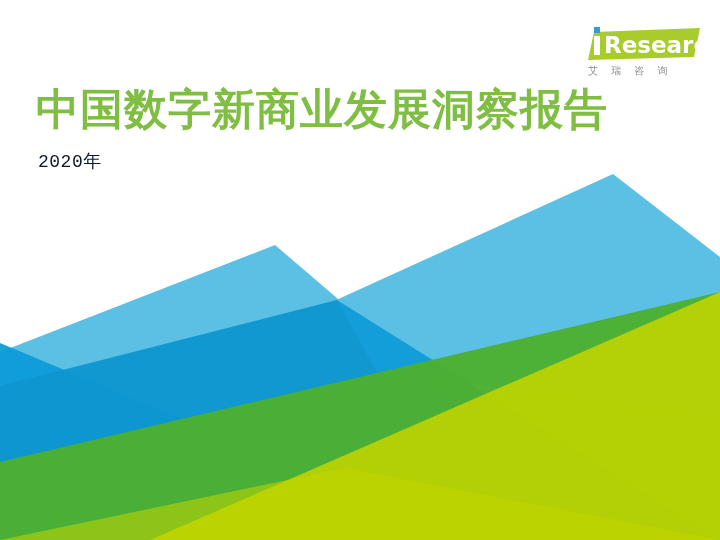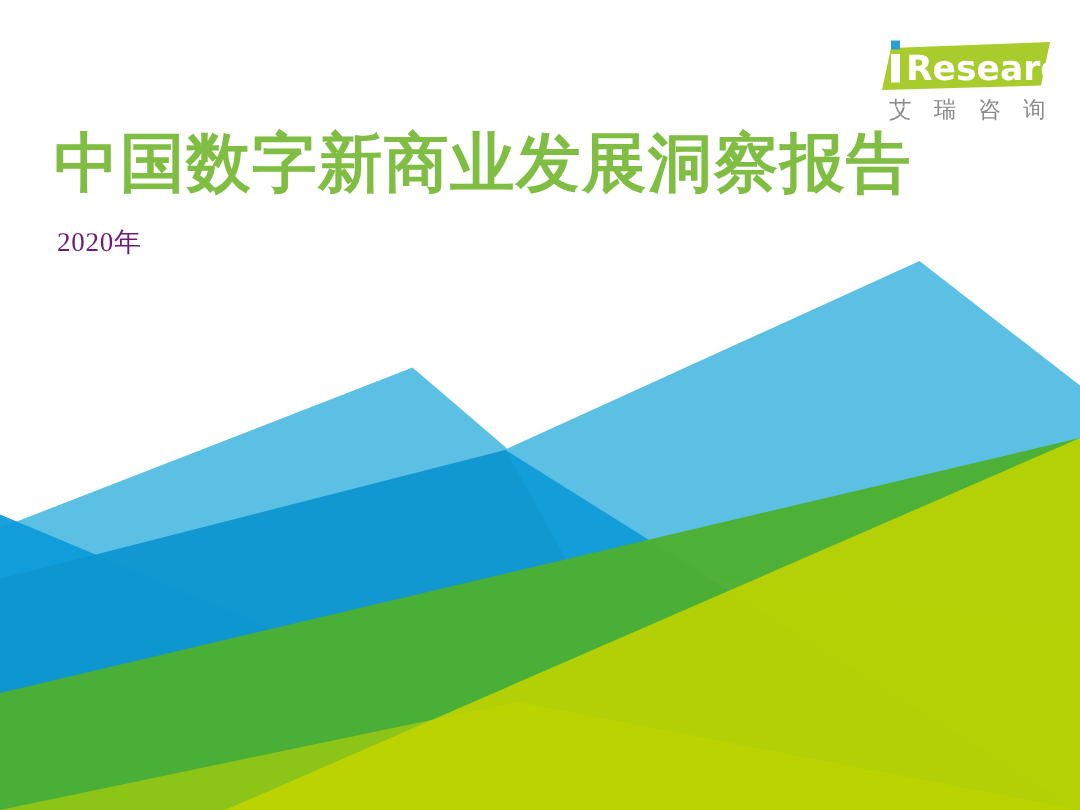--- a/index.html
+++ b/index.html
@@ -44,22 +44,22 @@
     position: relative;
     width: 120px;
     height: 36px;
   }
   #logo-mark svg { display: block; }
   #logo-sub {
     position: absolute;
     left: 6px;
     top: 38px;
     width: 114px;
-    text-align: right;
-    font-size: 15px;
+    text-align: left;
+    font-size: 10px;
     letter-spacing: 5px;
     color: #8a8a8a;
     font-family: "DejaVu Sans", "Liberation Sans", sans-serif;
     white-space: nowrap;
   }
 
   
   #title-area {
     position: absolute;
     left: 36px;
@@ -72,24 +72,24 @@
     line-height: 1.18;
     font-weight: bold;
     color: #7FBE42;
     letter-spacing: 1px;
     font-family: "DejaVu Sans", "Liberation Sans", sans-serif;
     white-space: nowrap;
   }
   #cover-subtitle {
     margin: 14px 0 0 2px;
     font-size: 18px;
-    color: #701a75;
+    color: #0f172a;
     font-weight: normal;
     letter-spacing: 0.5px;
-    font-family: Liberation Serif, serif;
+    font-family: Liberation Mono, monospace;
   }
 </style>
 </head>
 <body>
 
 <div id="slide">
 
   <svg id="cover-artwork" viewBox="0 0 720 540" width="720" height="540" xmlns="http://www.w3.org/2000/svg">
 
     <rect x="0" y="0" width="720" height="540" fill="#ffffff"></rect>

